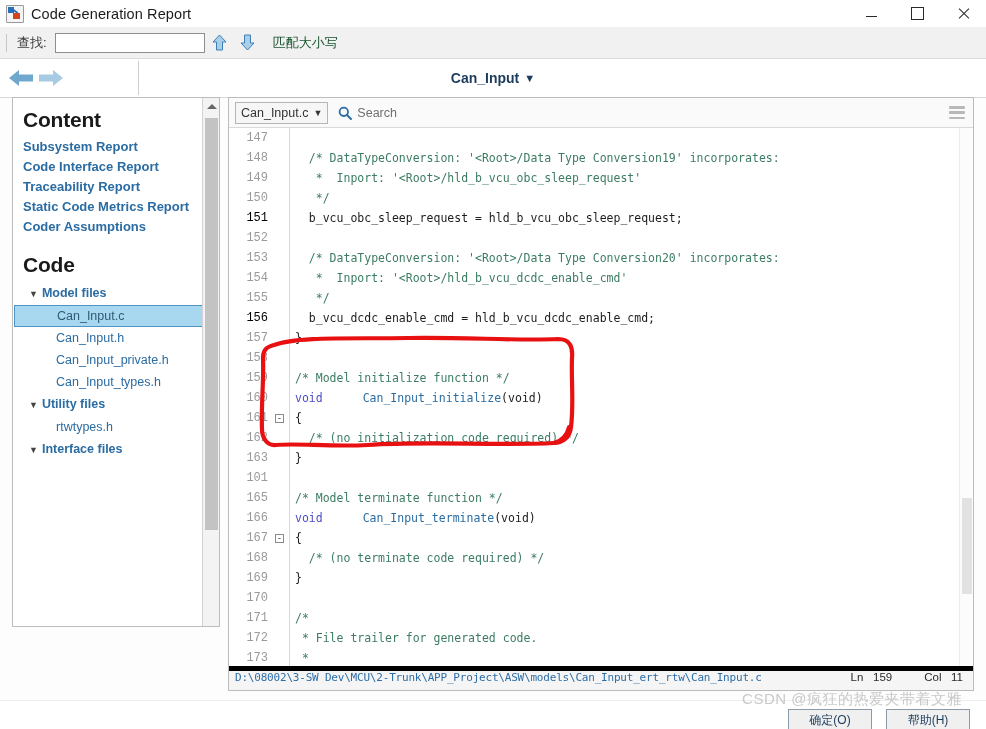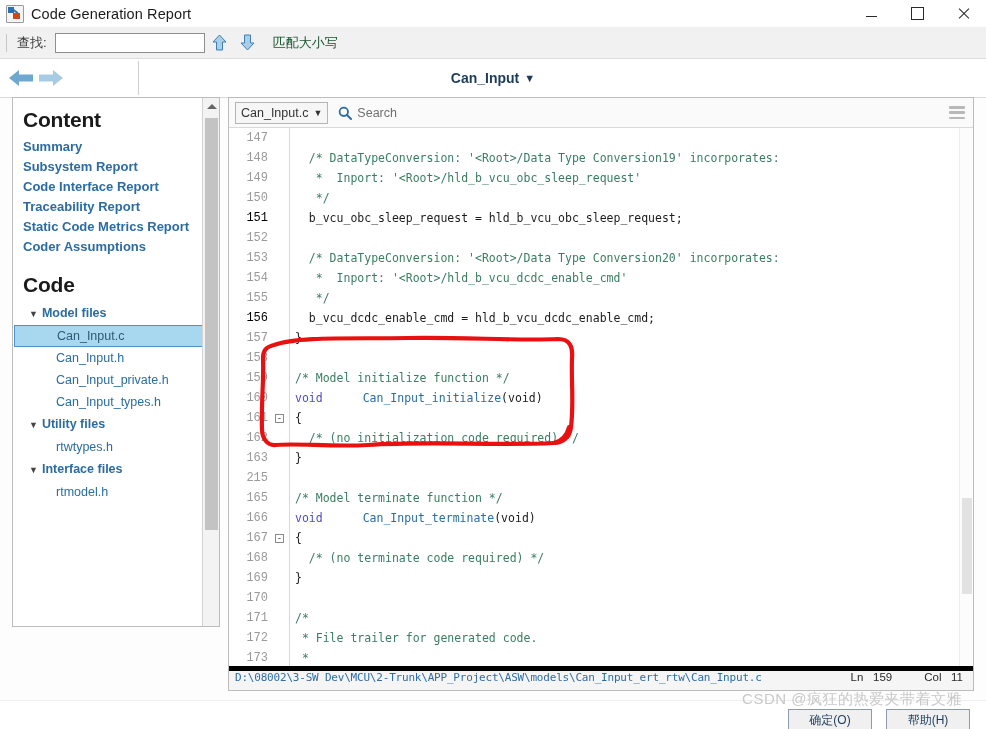--- a/index.html
+++ b/index.html
@@ -331,21 +331,20 @@
     <div class="doc-title">
       <span>Can_Input</span>
       <span class="caret-down">▼</span>
     </div>
   </div>
 
   <div class="sidebar">
     <div class="sidebar-inner">
       <div class="sec-title">Content</div>
       <div>
-        <div class="nav-link">Summary</div>
         <div class="nav-link">Subsystem Report</div>
         <div class="nav-link">Code Interface Report</div>
         <div class="nav-link">Traceability Report</div>
         <div class="nav-link">Static Code Metrics Report</div>
         <div class="nav-link">Coder Assumptions</div>
       </div>
 
       <div class="sec-title code">Code</div>
 
       <div>
@@ -356,21 +355,20 @@
         <div class="tree-file">Can_Input.h</div>
         <div class="tree-file">Can_Input_private.h</div>
         <div class="tree-file">Can_Input_types.h</div>
         <div class="tree-group">
           <span class="tri">▼</span><span>Utility files</span>
         </div>
         <div class="tree-file">rtwtypes.h</div>
         <div class="tree-group">
           <span class="tri">▼</span><span>Interface files</span>
         </div>
-        <div class="tree-file">rtmodel.h</div>
       </div>
     </div>
 
     <div class="sb-scroll">
       <div class="sb-arrow up">
           <div class="tri-up"></div>
         </div>
       <div class="sb-thumb"></div>
       <div class="sb-arrow down">
           <div class="tri-dn"></div>
@@ -411,21 +409,21 @@
           <div class="gline">154</div>
           <div class="gline">155</div>
           <div class="gline hl">156</div>
           <div class="gline">157</div>
           <div class="gline">158</div>
           <div class="gline">159</div>
           <div class="gline">160</div>
           <div class="gline">161</div>
           <div class="gline">162</div>
           <div class="gline">163</div>
-          <div class="gline">215</div>
+          <div class="gline">101</div>
           <div class="gline">165</div>
           <div class="gline">166</div>
           <div class="gline">167</div>
           <div class="gline">168</div>
           <div class="gline">169</div>
           <div class="gline">170</div>
           <div class="gline">171</div>
           <div class="gline">172</div>
           <div class="gline">173</div>
         </div>

